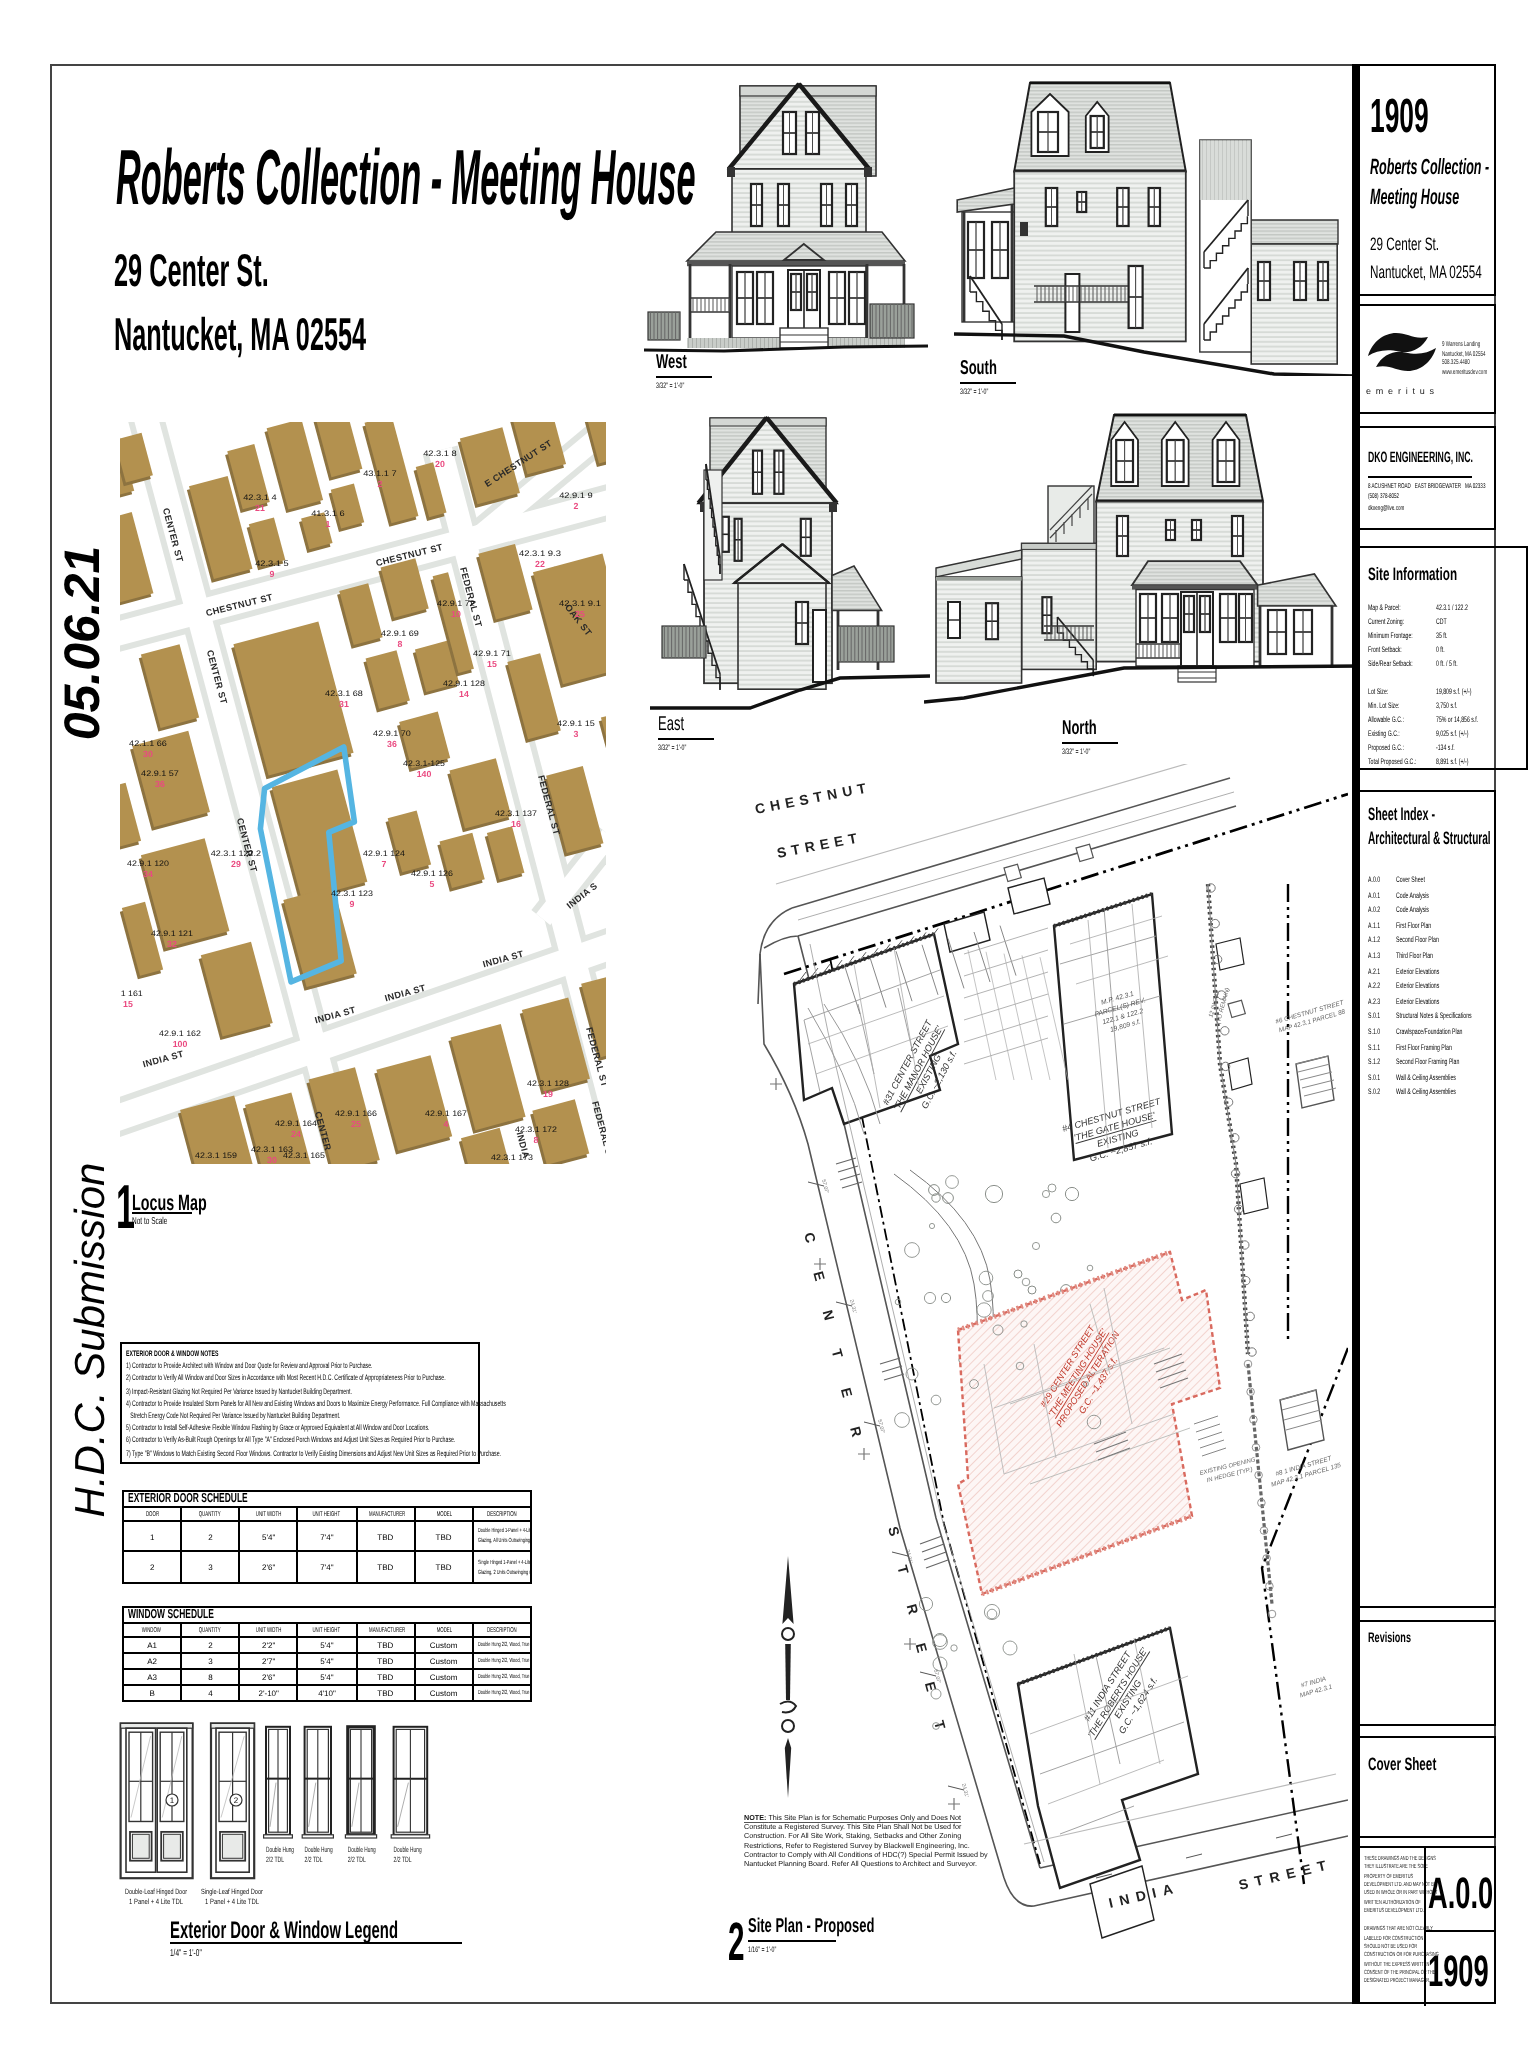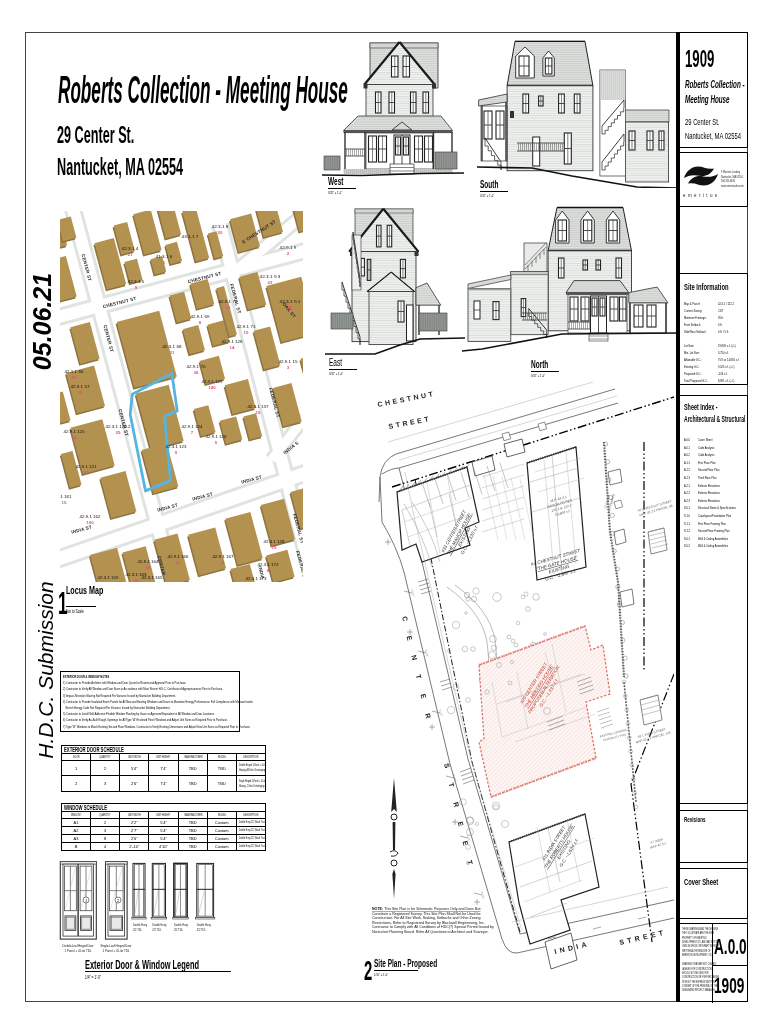--- a/index.html
+++ b/index.html
@@ -248,21 +248,21 @@
       <text x="214" y="337.5" font-size="4.4" font-weight="bold" fill="#ea4a80" text-anchor="middle">19</text>
       <text x="208" y="355" font-size="4" fill="#111" text-anchor="middle" textLength="21.0" lengthAdjust="spacingAndGlyphs">42.3.1 172</text>
       <text x="208" y="360.5" font-size="4.4" font-weight="bold" fill="#ea4a80" text-anchor="middle">8</text>
       <text x="48" y="368" font-size="4" fill="#111" text-anchor="middle" textLength="21.0" lengthAdjust="spacingAndGlyphs">42.3.1 159</text>
       <text x="92" y="368" font-size="4" fill="#111" text-anchor="middle" textLength="21.0" lengthAdjust="spacingAndGlyphs">42.3.1 165</text>
       <text x="196" y="369" font-size="4" fill="#111" text-anchor="middle" textLength="21.0" lengthAdjust="spacingAndGlyphs">42.3.1 173</text>
     </svg>
 </div>
 
 <div class="abs" style="left:58px; top:586px; font-size:31px; font-weight:bold;"><span class="cx" style="transform:scaleX(0.55);">1</span></div>
-<div class="abs" style="left:66px; top:584px; font-size:11px; font-weight:bold;"><span class="cx65">Locus Map</span></div>
+<div class="abs" style="left:66px; top:596px; font-size:11px; font-weight:bold;"><span class="cx65">Locus Map</span></div>
 <div class="abs" style="left:66px; top:606px; width:30px; border-top:1px solid #000;"></div>
 <div class="abs" style="left:66px; top:608px; font-size:5px;"><span class="cx65">Not to Scale</span></div>
 
 <div class="abs" style="left:322px; top:36px;">
     <svg id="west" width="142" height="146" viewBox="0 0 142 146">
       <defs>
         <pattern id="sid" width="4" height="2.4" patternUnits="userSpaceOnUse">
           <rect width="4" height="2.4" fill="#eff1ef"></rect>
           <line x1="0" y1="0.5" x2="4" y2="0.5" stroke="#c2c7c2" stroke-width="0.5"></line>
         </pattern>
@@ -1192,22 +1192,27 @@
 
   <div style="position:absolute; left:0; top:120px; width:68px; height:55px; border:1px solid #000; border-left:none;">
     <svg style="position:absolute; left:3px; top:11px;" width="36" height="24" viewBox="0 0 36 24">
       <path d="M1 14 C3 7, 9 2.5, 15 2.5 C21 2.5, 24 6, 31 4.5 C28 10.5, 22 13, 16.5 11.8 C10 10.3, 5 11.5, 1 14 Z" fill="#111"></path>
       <path d="M35 10 C33 17, 27 21.5, 21 21.5 C15 21.5, 12 18, 5 19.5 C8 13.5, 14 11, 19.5 12.2 C26 13.7, 31 12.5, 35 10 Z" fill="#111"></path>
     </svg>
     <div style="position:absolute; left:3px; top:40px; font-size:4.5px; letter-spacing:2.4px; color:#222;">emeritus</div>
     <div style="position:absolute; left:41px; top:17px; font-size:3.5px; line-height:1.3; color:#222;"><span class="cx65">9 Warrens Landing</span><br><span class="cx65">Nantucket, MA 02554</span><br><span class="cx65">508.325.4480</span><br><span class="cx65">www.emeritusdev.com</span></div>
   </div>
 
-
-  <div style="position:absolute; left:0; top:241px; width:68px; height:112px; border:1px solid #000; border-left:none;">
+  <div style="position:absolute; left:0; top:181px; width:68px; height:52px; border:1px solid #000; border-left:none;">
+    <div style="position:absolute; left:4px; top:10px; font-size:7.5px; font-weight:bold;"><span class="cx" style="transform:scaleX(0.58);">DKO ENGINEERING, INC.</span></div>
+    <div style="position:absolute; left:4px; top:24px; width:52px; border-top:1px solid #000;"></div>
+    <div style="position:absolute; left:4px; top:27px; font-size:3.5px; line-height:1.5;"><span class="cx65">8 ACUSHNET ROAD &nbsp; EAST BRIDGEWATER &nbsp; MA 02333</span><br><span class="cx65">(508) 378-8052</span><br><span class="cx65">dkoeng@live.com</span></div>
+  </div>
+
+  <div style="position:absolute; left:0; top:241px; width:84px; height:112px; border:1px solid #000; border-left:none;">
     <div style="position:absolute; left:4px; top:8px; font-size:9px; font-weight:bold;"><span class="cx65">Site Information</span></div>
     <div style="position:absolute; left:4px; top:26px; font-size:4px; line-height:1.75; width:62px;">
       <div><span class="cx65" style="display:inline-block; width:52px;">Map &amp; Parcel:</span><span class="cx65" style="position:absolute; left:34px;">42.3.1 / 122.2</span></div>
       <div><span class="cx65" style="display:inline-block; width:52px;">Current Zoning:</span><span class="cx65" style="position:absolute; left:34px;">CDT</span></div>
       <div><span class="cx65" style="display:inline-block; width:52px;">Minimum Frontage:</span><span class="cx65" style="position:absolute; left:34px;">35 ft.</span></div>
       <div><span class="cx65" style="display:inline-block; width:52px;">Front Setback:</span><span class="cx65" style="position:absolute; left:34px;">0 ft.</span></div>
       <div><span class="cx65" style="display:inline-block; width:52px;">Side/Rear Setback:</span><span class="cx65" style="position:absolute; left:34px;">0 ft. / 5 ft.</span></div>
       <div style="height:7px;"></div>
       <div><span class="cx65" style="display:inline-block; width:52px;">Lot Size:</span><span class="cx65" style="position:absolute; left:34px;">19,809 s.f. (+/-)</span></div>
       <div><span class="cx65" style="display:inline-block; width:52px;">Min. Lot Size:</span><span class="cx65" style="position:absolute; left:34px;">3,750 s.f.</span></div>

